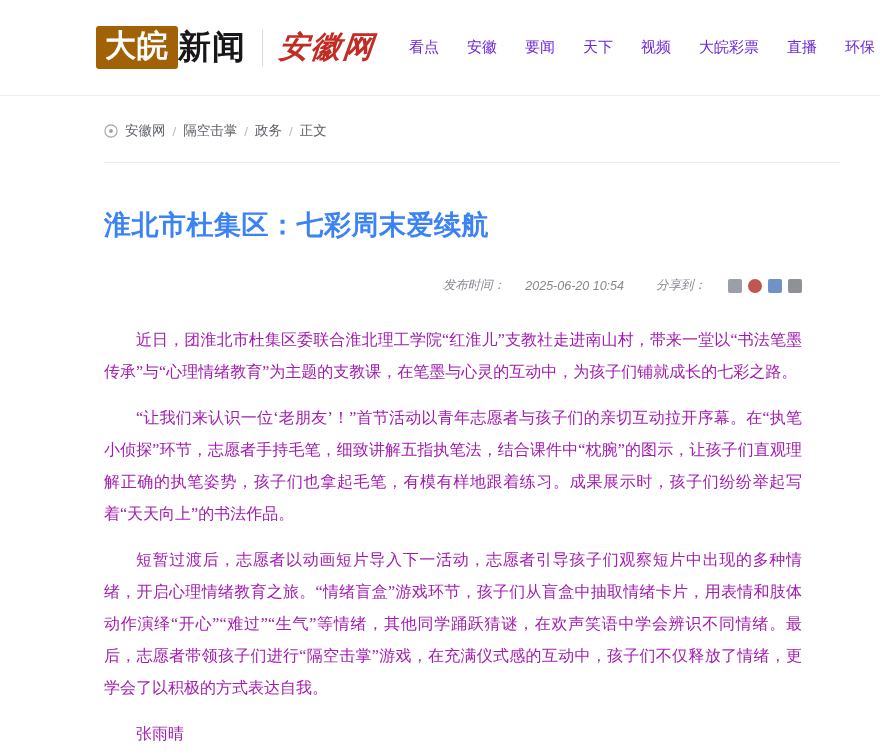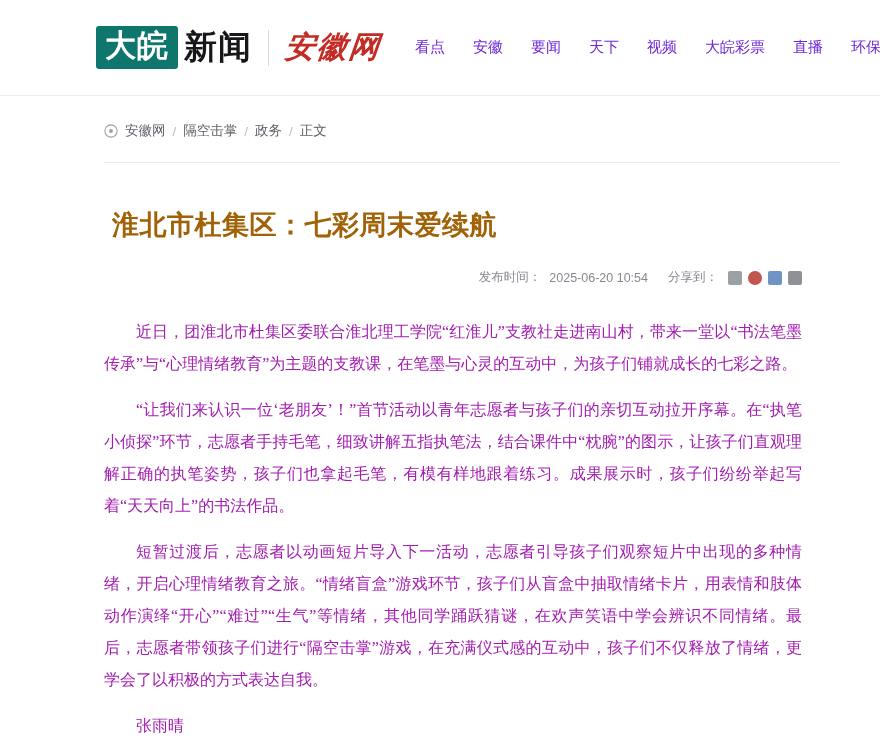--- a/index.html
+++ b/index.html
@@ -27,35 +27,34 @@
     align-items: center;
     padding: 0 32px 0 96px;
     border-bottom: 1px solid #ececec;
   }
   .brand {
     display: flex;
     align-items: center;
     flex: 0 0 auto;
   }
   .logo-badge {
-    background: #0f766e;
+    background: #a16207;
     color: #ffffff;
     font-size: 31px;
     font-weight: bold;
     letter-spacing: 1px;
     padding: 4px 9px 6px 9px;
     border-radius: 3px;
     line-height: 1.05;
     font-family: "Liberation Serif", serif;
   }
   .logo-word {
     color: #17171a;
     font-size: 33px;
     font-weight: bold;
-    margin-left: 6px;
     font-family: "Liberation Serif", serif;
     letter-spacing: 1px;
   }
   .brand-divider {
     width: 1px;
     height: 36px;
     background: #d8d8d8;
     margin: 0 16px;
   }
   .sub-brand {
@@ -114,34 +113,35 @@
     margin: 0 7px;
     color: #b9bcc1;
   }
 
   .article {
     padding: 0 40px 0 104px;
   }
   .title {
     font-size: 27px;
     font-weight: bold;
-    color: #a16207;
+    color: #3b82f6;
     letter-spacing: 0.5px;
-    margin: 44px 0 0 8px;
+    margin: 44px 0 0 0;
     font-family: "Liberation Sans", sans-serif;
   }
   .meta {
     display: flex;
     align-items: center;
     justify-content: flex-end;
-    gap: 8px;
-    margin-top: 26px;
+    gap: 20px;
+    margin-top: 34px;
     padding-right: 38px;
     font-size: 12.5px;
     color: #85888e;
+    font-style: italic;
   }
   .meta .share-label { margin-left: 12px; }
   .share-icons { display: flex; gap: 6px; margin-left: 2px; }
   .share-ico {
     width: 14px; height: 14px;
     border-radius: 2px;
     display: inline-block;
     cursor: pointer;
   }
   .ico-wechat { background: #9aa0a6; }

